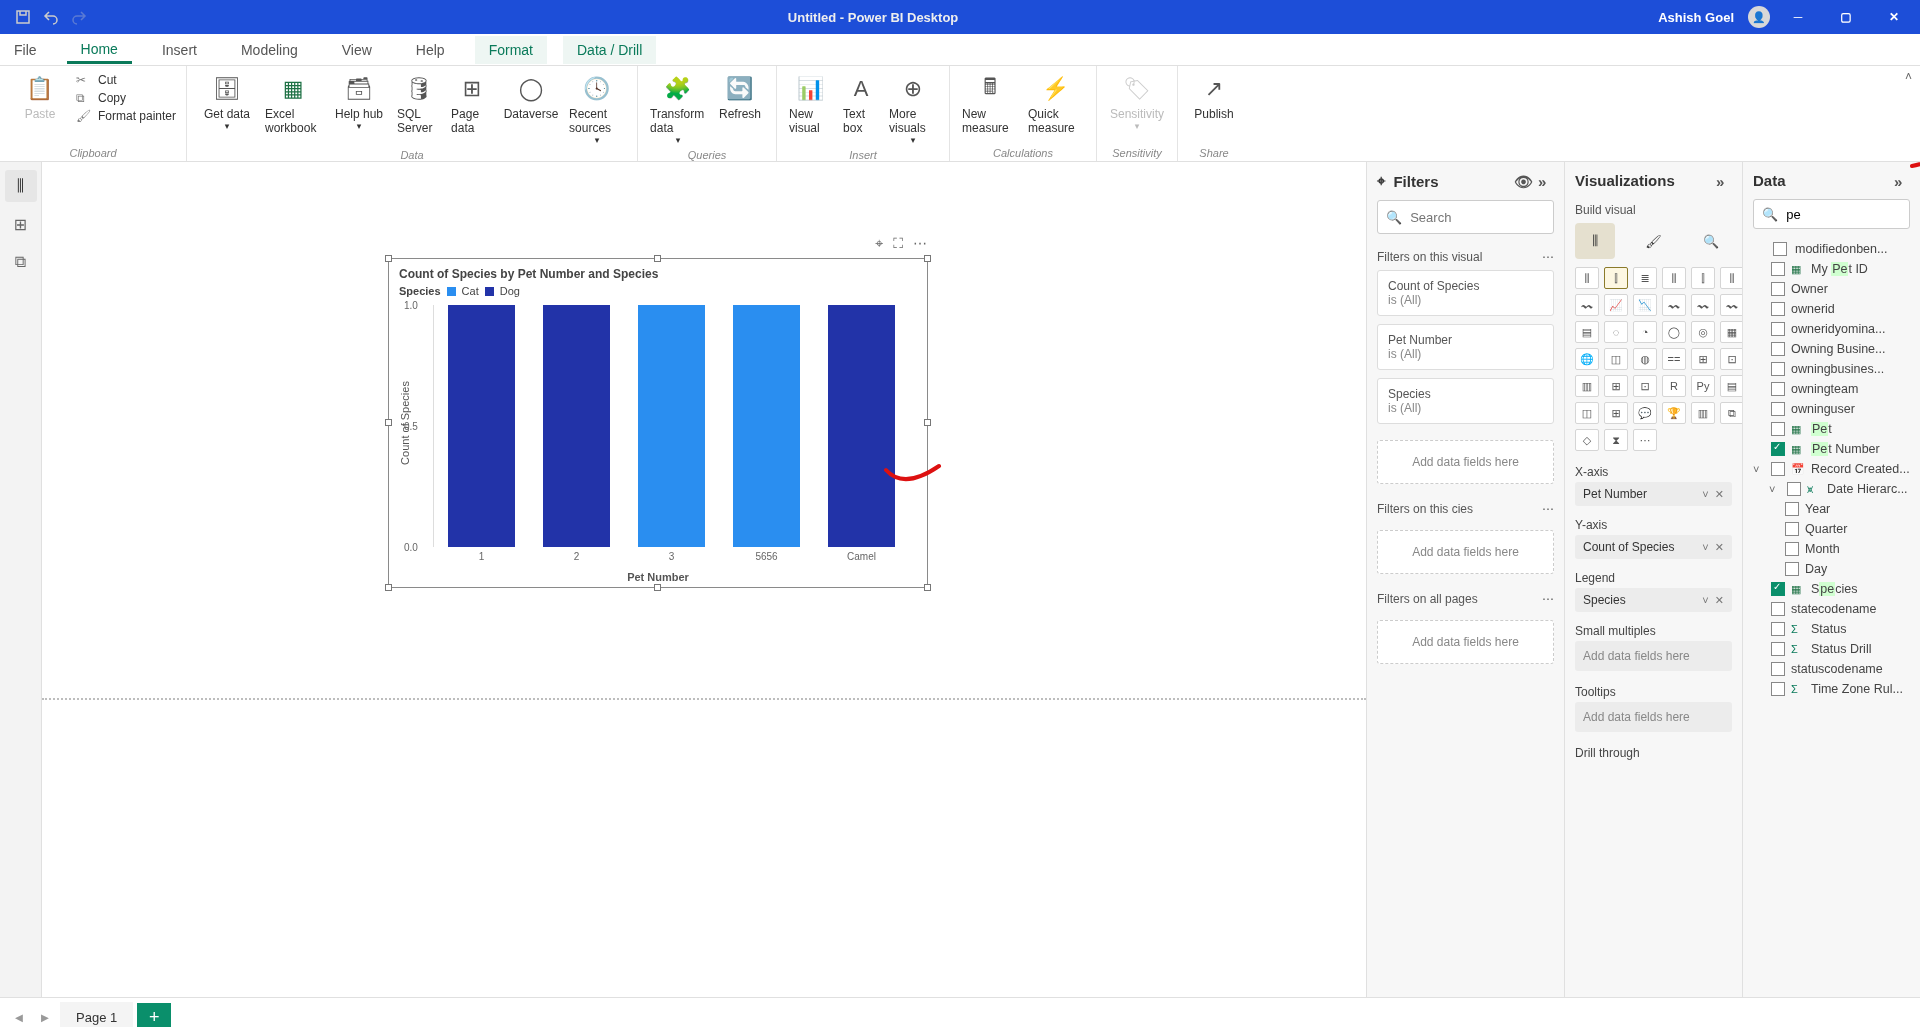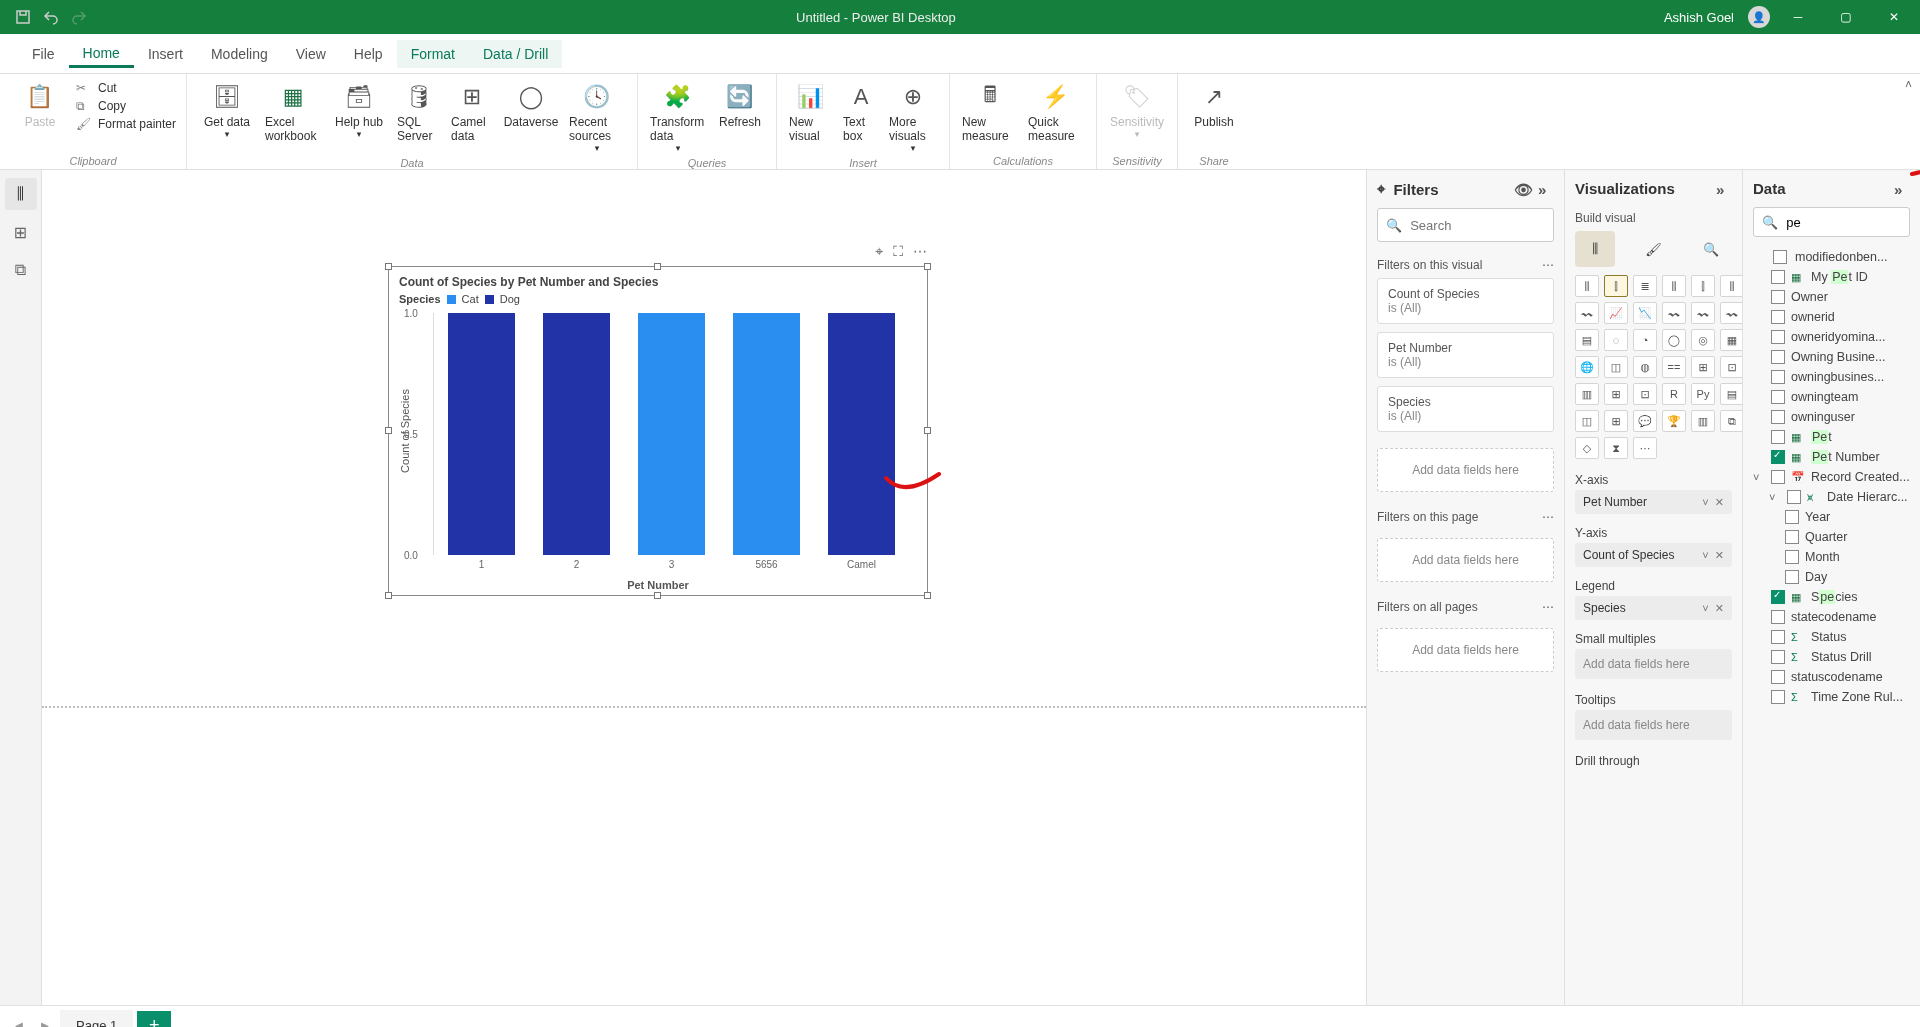--- a/index.html
+++ b/index.html
@@ -1,29 +1,29 @@
 <!DOCTYPE html>
 <html><head>
 <meta charset="utf-8">
 <style>
 * { margin:0; padding:0; box-sizing:border-box; font-family:"Segoe UI",Arial,sans-serif; }
 body { background:#f3f3f3; width:1920px; height:1027px; overflow:hidden; font-size:13px; color:#333; }
 
 
-.titlebar { height:34px; background:#15803d; display:flex; align-items:center; color:#fff; }
+.titlebar { height:34px; background:#1d4ed8; display:flex; align-items:center; color:#fff;font-weight:bold; }
 .tb-left { display:flex; align-items:center; gap:10px; padding-left:14px; }
 .tb-icon { width:18px; height:18px; display:flex; align-items:center; justify-content:center; color:#ccc; cursor:pointer; }
 .tb-title { flex:1; text-align:center; font-size:13px; color:#eee; }
 .tb-right { display:flex; align-items:center; gap:8px; padding-right:6px; }
 .tb-user { font-size:13px; color:#fff; margin-right:6px; }
 .avatar { width:22px; height:22px; border-radius:50%; background:#d8d8d8; display:flex; align-items:center; justify-content:center; font-size:11px; color:#333; }
 .win-btn { width:40px; height:34px; display:flex; align-items:center; justify-content:center; color:#fff; cursor:pointer; font-size:12px; }
 
 
-.menu { height:40px; background:#fff; border-bottom:1px solid #e0e0e0; display:flex; align-items:center; padding-left:18px; gap:0; }
+.menu { height:32px; background:#fff; border-bottom:1px solid #e0e0e0; display:flex; align-items:center; gap:16px; }
 .menu-item { padding:6px 14px; font-size:14px; color:#555; cursor:pointer; }
 .menu-item.active { color:#0a7a5a; border-bottom:3px solid #0a7a5a; padding-bottom:4px; }
 .menu-item.ctx { background:#eef6f3; color:#0a7a5a; }
 
 
 .ribbon { height:96px; background:#fff; border-bottom:1px solid #e0e0e0; display:flex; position:relative; }
 .ribbon-group { border-right:1px solid #e4e4e4; padding:5px 10px 2px 10px; display:flex; flex-direction:column; justify-content:space-between; }
 .rg-body { display:flex; gap:6px; align-items:flex-start; }
 .rg-label { font-size:11px; color:#888; text-align:center; margin-top:2px;font-style:italic; }
 .big-btn { display:flex; flex-direction:column; align-items:center; width:60px; padding:2px 2px; font-size:12px; color:#333; cursor:pointer; }
@@ -190,21 +190,21 @@
           <div class="bi-icon">🗃</div>
           <span>Help hub</span>
           <span style="font-size:9px">▾</span>
         </div>
       <div class="big-btn" style="width:48px">
           <div class="bi-icon">🛢</div>
           <span>SQL Server</span>
         </div>
       <div class="big-btn" style="width:46px">
           <div class="bi-icon">⊞</div>
-          <span>Camel data</span>
+          <span>Page data</span>
         </div>
       <div class="big-btn">
           <div class="bi-icon">◯</div>
           <span>Dataverse</span>
         </div>
       <div class="big-btn">
           <div class="bi-icon">🕓</div>
           <span>Recent sources</span>
           <span style="font-size:9px">▾</span>
         </div>
@@ -369,21 +369,21 @@
           </div>
           <div class="filter-card">
             <div>Species</div>
             <div style="color:#888">is (All)</div>
           </div>
         </div>
     </div>
     <div class="drop-well">Add data fields here</div>
     <div class="sect">
         <div class="sect-head">
-          <span>Filters on this page</span>
+          <span>Filters on this cies</span>
           <span>⋯</span>
         </div>
       </div>
     <div class="drop-well">Add data fields here</div>
     <div class="sect">
         <div class="sect-head">
           <span>Filters on all pages</span>
           <span>⋯</span>
         </div>
       </div>

